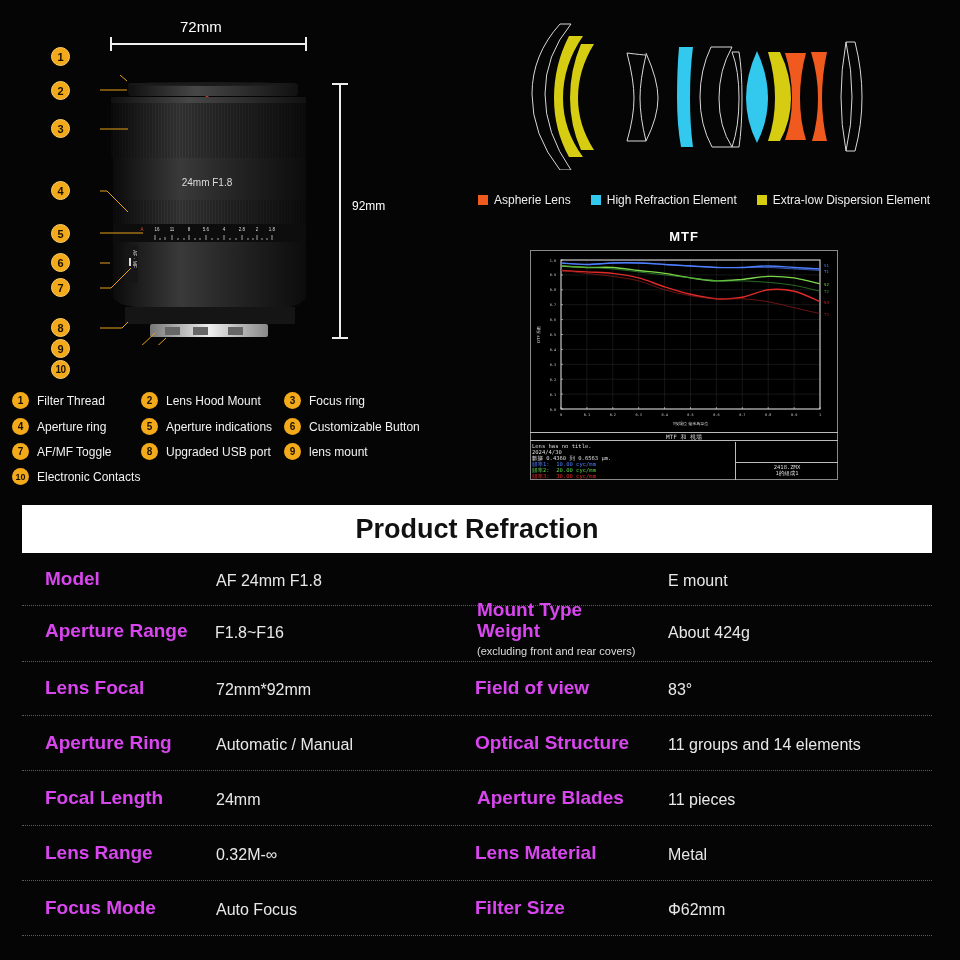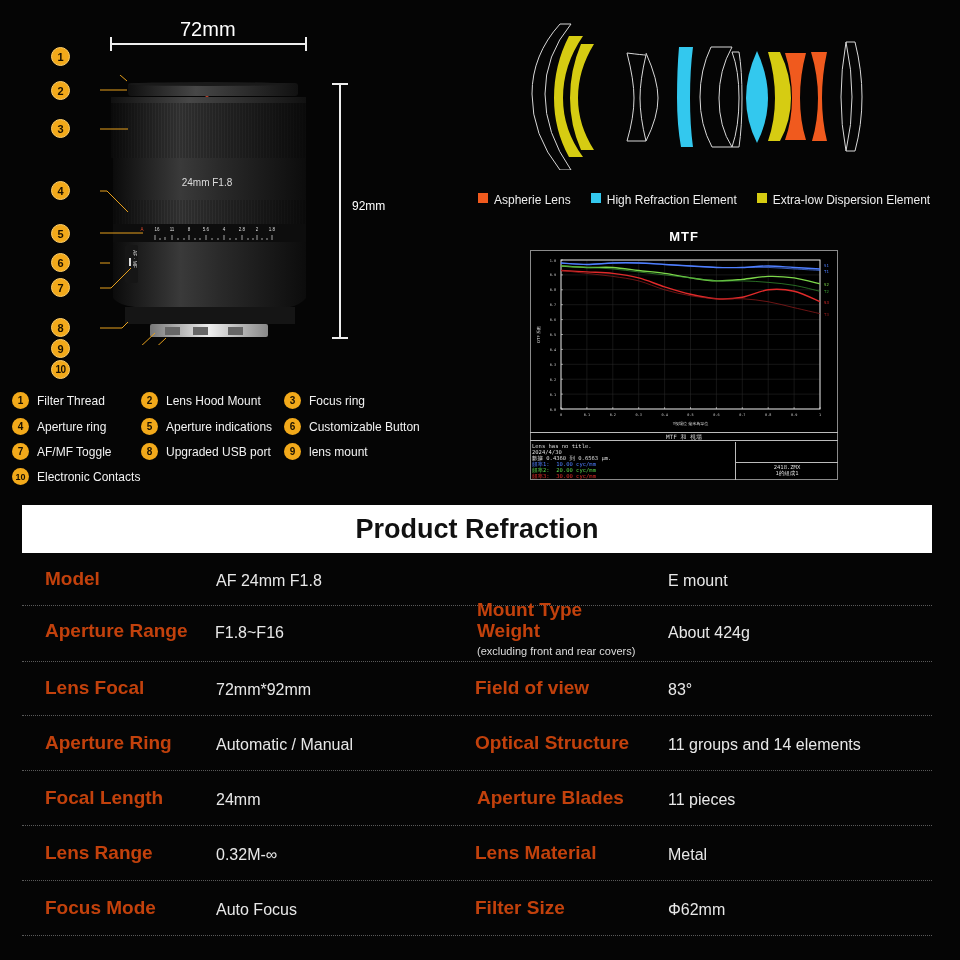--- a/index.html
+++ b/index.html
@@ -1,20 +1,20 @@
 <!DOCTYPE html>
 <html><head>
 <meta charset="utf-8">
 <style>
   * { box-sizing: border-box; margin: 0; padding: 0; }
   html, body { width: 960px; height: 960px; background: #050505; overflow: hidden; }
   body { position: relative; font-family: "Liberation Sans", sans-serif; color: #fff; }
 
   
-  .dim-h-label { position: absolute; left: 180px; top: 18px; font-size: 20px; color: #fff; }
+  .dim-h-label { position: absolute; left: 180px; top: 18px; font-size: 15px; color: #fff; }
   .dim-h-line { position: absolute; left: 110px; top: 43px; width: 197px; height: 2px; background: #eee; }
   .dim-h-line::before, .dim-h-line::after { content: ""; position: absolute; top: -6px; width: 2px; height: 14px; background: #eee; }
   .dim-h-line::before { left: 0; } .dim-h-line::after { right: 0; }
 
   .dim-v-line { position: absolute; left: 339px; top: 83px; width: 2px; height: 256px; background: #eee; }
   .dim-v-line::before, .dim-v-line::after { content: ""; position: absolute; left: -7px; width: 16px; height: 2px; background: #eee; }
   .dim-v-line::before { top: 0; } .dim-v-line::after { bottom: 0; }
   .dim-v-label { position: absolute; left: 352px; top: 199px; font-size: 12px; color: #fff; }
 
   .lens-photo { position: absolute; left: 100px; top: 75px; width: 230px; height: 270px; }
@@ -23,37 +23,37 @@
   .callout.wide { font-size: 10px; letter-spacing: -0.5px; }
 
   
   .parts-legend { position: absolute; left: 12px; top: 392px; width: 460px; }
   .part { position: absolute; display: flex; align-items: center; gap: 8px; font-size: 12px; color: #f2f2f2; white-space: nowrap; }
   .part .num { width: 17px; height: 17px; border-radius: 50%; background: #f2a91a; color: #1a1000; font-weight: bold; font-size: 10px; display: flex; align-items: center; justify-content: center; flex: none; }
 
   
   .optics { position: absolute; left: 520px; top: 20px; width: 440px; height: 150px; }
   .optics-legend { position: absolute; left: 478px; top: 193px; display: flex; gap: 20px; font-size: 12px; color: #eee; white-space: nowrap; }
-  .legend-item { display: flex; gap: 6px; }
+  .legend-item { display: flex; align-items: center; gap: 6px; }
   .swatch { width: 10px; height: 10px; display: inline-block; }
   .mtf-wrap { position: absolute; left: 530px; top: 250px; width: 308px; height: 230px; }
   .mtf-title-wrap { position: absolute; left: 530px; top: 229px; width: 308px; }
   .mtf-frame { position: absolute; left: 0; top: 0; width: 308px; height: 230px; border: 1px solid #8a8a8a; background: #000; }
   .mtf-footer { position: absolute; left: 0; top: 182px; width: 308px; height: 48px; }
   .mtf-footer-bar { position: absolute; left: 0; top: 0; width: 100%; height: 9px; border-top: 1px solid #bbb; border-bottom: 1px solid #bbb; font-family: "DejaVu Sans Mono", monospace; font-size: 6px; text-align: center; line-height: 8px; color: #ddd; }
   .mtf-info { position: absolute; left: 2px; top: 11px; font-family: "DejaVu Sans Mono", monospace; font-size: 5.5px; line-height: 6px; color: #ddd; white-space: pre; }
   .mtf-info .c1 { color: #4f7fff; } .mtf-info .c2 { color: #5bd34a; } .mtf-info .c3 { color: #e02a2a; }
   .mtf-box { position: absolute; left: 205px; top: 10px; width: 103px; height: 38px; border-left: 1px solid #bbb; }
   .mtf-box-line { position: absolute; left: 0; top: 20px; width: 100%; height: 1px; background: #bbb; }
   .mtf-box-text { position: absolute; left: 0; top: 22px; width: 100%; text-align: center; font-family: "DejaVu Sans Mono", monospace; font-size: 5.5px; line-height: 6px; color: #ddd; }
 
   
   .params-header { position: absolute; left: 22px; top: 505px; width: 910px; height: 48px; background: #fff; color: #111; display: flex; align-items: center; justify-content: center; font-weight: bold; font-size: 27px; }
   .param-row { position: absolute; left: 22px; width: 910px; border-bottom: 1px dotted #5a5a5a; }
-  .p-label { position: absolute; font-weight: bold; font-size: 19px; color: #c2410c; white-space: nowrap; }
+  .p-label { position: absolute; font-weight: bold; font-size: 19px; color: #d946ef; white-space: nowrap; }
   .p-value { position: absolute; font-size: 16px; color: #e8e8e8; white-space: nowrap; }
   .p-note { position: absolute; font-size: 11px; color: #ddd; white-space: nowrap; }
 </style>
 </head>
 <body>
 
 <div>
   <div class="dim-h-label">72mm</div>
   <div class="dim-h-line"></div>
   <div class="dim-v-line"></div>

